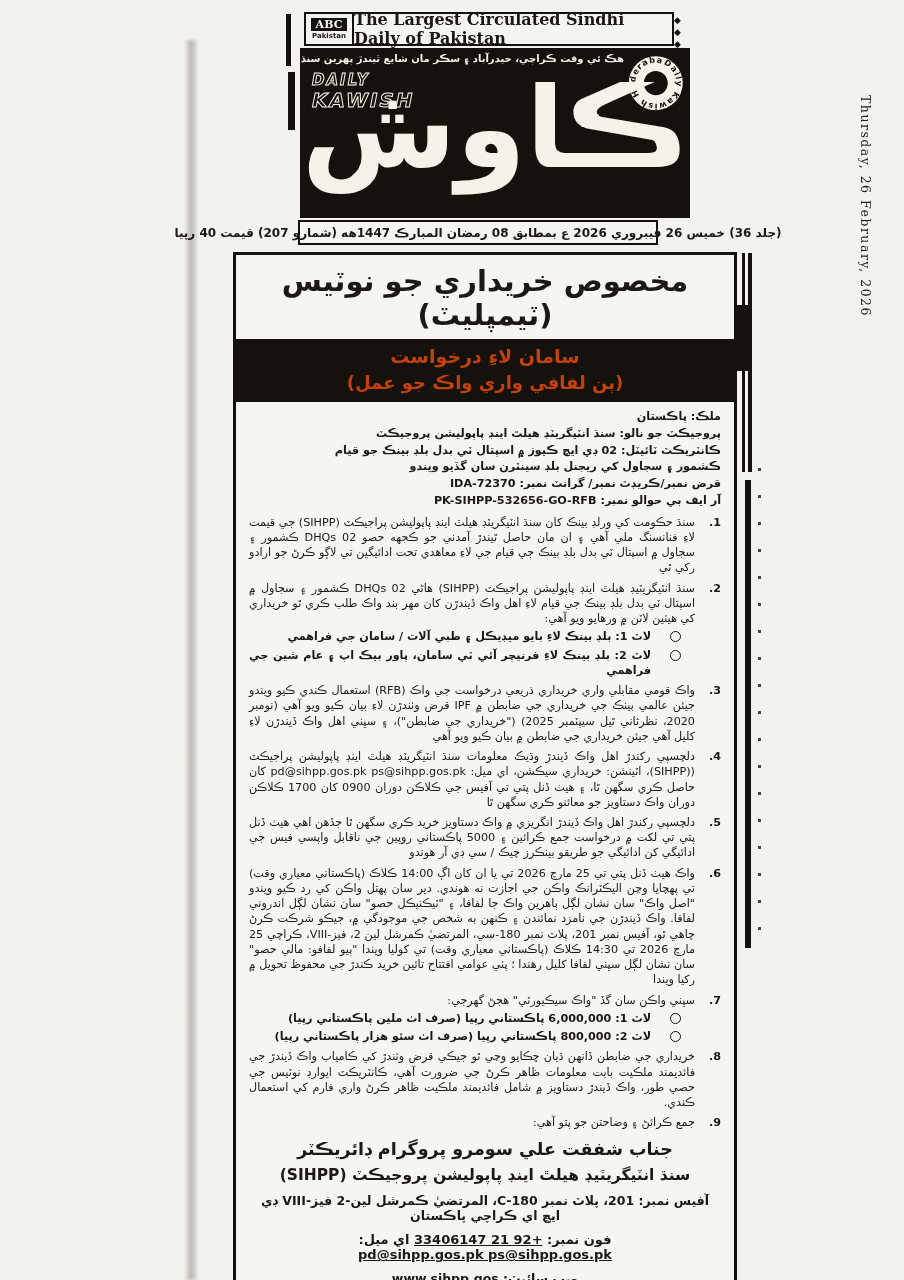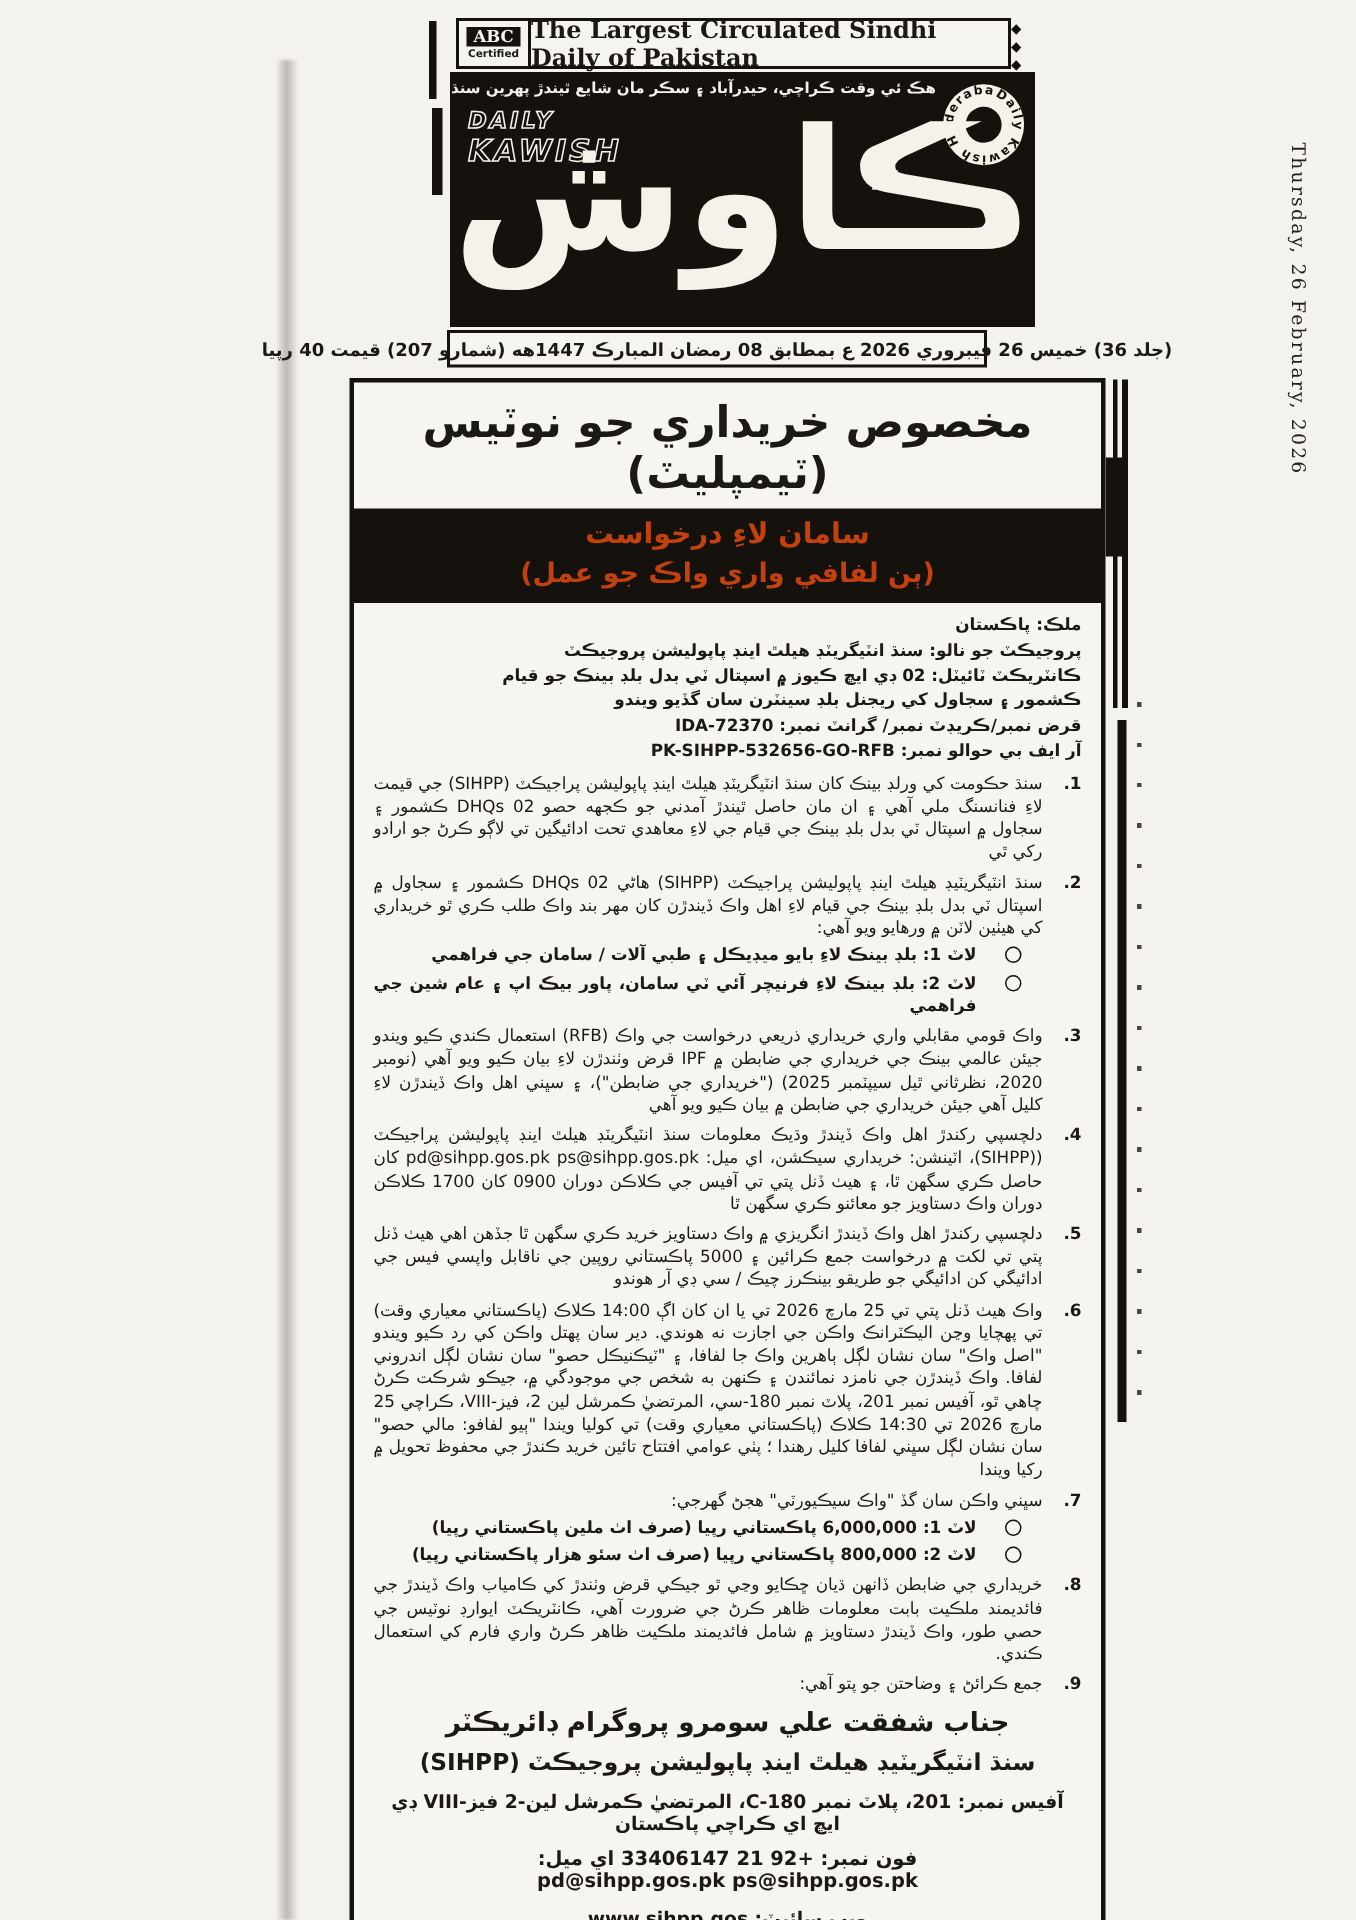--- a/index.html
+++ b/index.html
@@ -67,41 +67,41 @@
   .ptext{flex:1;text-align:justify;}
   .bullet-row{display:flex;align-items:flex-start;gap:19px;margin-top:3px;margin-right:14px;}
   .bullet-circle{flex:none;width:9px;height:9px;border:1.6px solid #15110d;border-radius:50%;margin-top:2px;background:transparent;}
   .btext{font-weight:600;}
   .contact{text-align:center;direction:rtl;margin-top:9px;padding:0 8px;}
   .c-name{font-size:17.5px;font-weight:bold;}
   .c-org{font-size:15.5px;font-weight:bold;margin-top:7px;}
   .c-office{font-size:12.5px;font-weight:bold;margin-top:9px;}
   .c-phone{font-size:13px;font-weight:bold;margin-top:9px;}
   .c-web{font-size:12.5px;font-weight:bold;margin-top:9px;}
-  .ltr{direction:ltr;unicode-bidi:embed;display:inline-block;}
+  .ltr{direction:ltr;unicode-bidi:embed;display:inline-block;text-decoration:underline;}
 </style>
 </head>
 <body>
 
 <div class="page">
 
   <div class="fold-strip"></div>
   <div class="tl-bar1"></div>
   <div class="tl-bar2"></div>
   <div class="r-block"></div>
   <div class="r-line1"></div>
   <div class="r-line2"></div>
   <div class="r-thick"></div>
   <div class="r-specks"></div>
 
   <div class="masthead">
     <div class="mh-topbar">
       <div class="abc-box">
         <span class="abc-top">ABC</span>
-        <span class="abc-bottom">Certified</span>
+        <span class="abc-bottom">Pakistan</span>
       </div>
       <div class="mh-title">The Largest Circulated Sindhi Daily of Pakistan</div>
     </div>
     <div class="mh-black">
       <div class="mh-tagline">هڪ ئي وقت ڪراچي، حيدرآباد ۽ سڪر مان شايع ٿيندڙ پهرين سنڌي اخبار</div>
       <div class="logo-daily">
         <span class="l1">DAILY</span>
         <span class="l2">KAWISH</span>
       </div>
       <div class="stamp">

